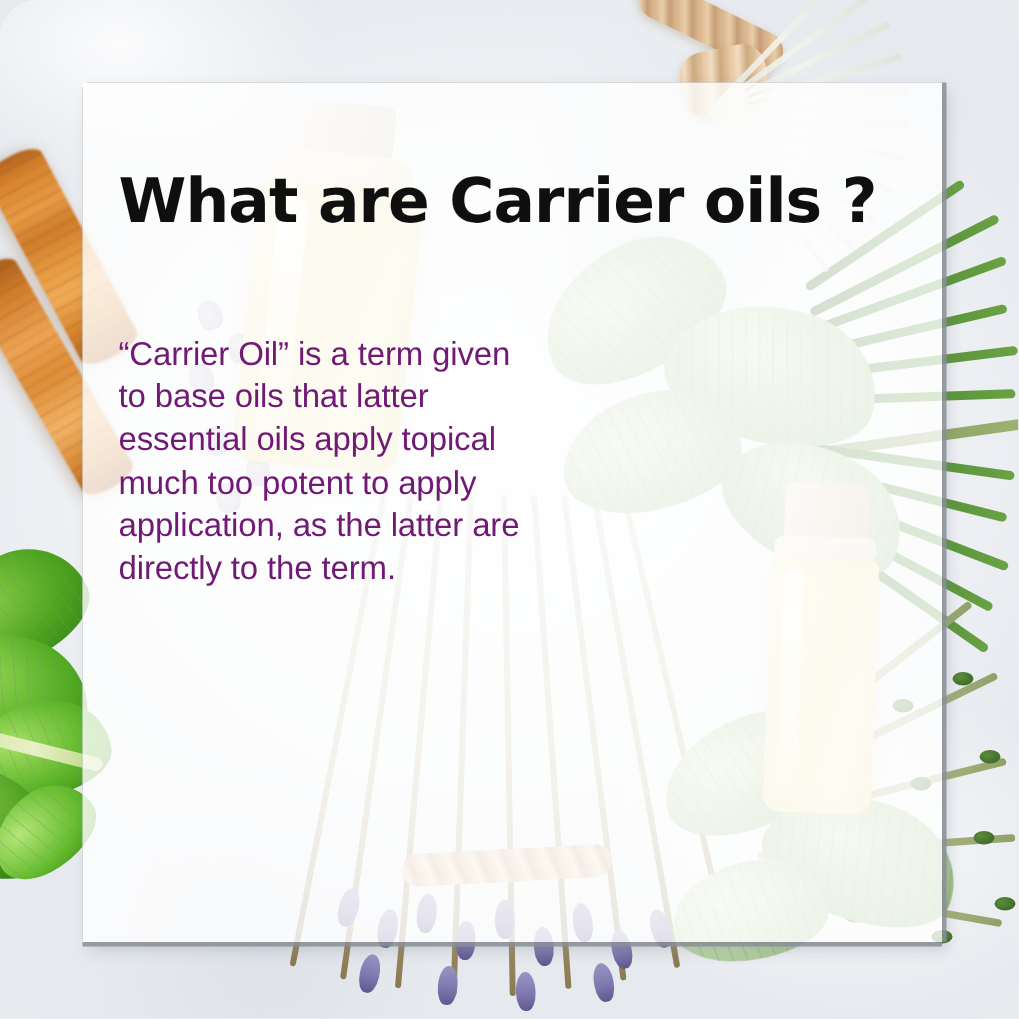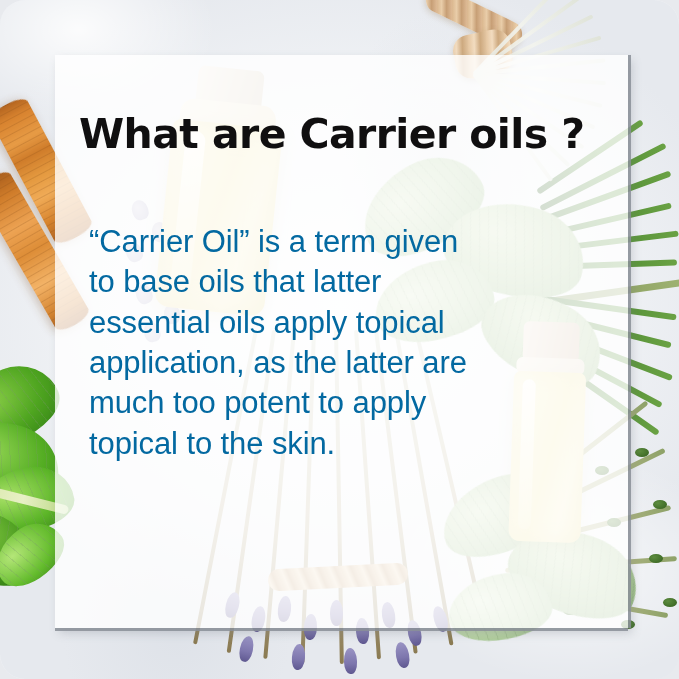--- a/index.html
+++ b/index.html
@@ -346,27 +346,27 @@
     font-family: "DejaVu Sans", sans-serif;
     font-weight: 700;
     font-size: 41px;
     line-height: 1.04;
     letter-spacing: -0.6px;
     color: #100f10;
     white-space: nowrap;
   }
 
   .bodycopy {
-    margin: 66px 0 0 10px;
+    margin: 66px 0 0 0;
     font-family: "Liberation Sans", sans-serif;
     font-weight: 400;
-    font-size: 31px;
+    font-size: 22px;
     line-height: 1.305;
     letter-spacing: -0.1px;
-    color: #0369a1;
+    color: #701a75;
     max-width: 520px;
   }
   .bodycopy .ln { display: block; white-space: nowrap; }
 </style>
 </head>
 <body>
 
 <div id="infographic">
 
   <div class="photo-layer">
@@ -532,21 +532,21 @@
 
   <div class="panel">
     <div class="panel-inner">
 
       <h1 class="headline">What are Carrier oils ?</h1>
 
       <p class="bodycopy">
         <span class="ln">“Carrier Oil” is a term given</span>
         <span class="ln">to base oils that latter</span>
         <span class="ln">essential oils apply topical</span>
+        <span class="ln">much too potent to apply</span>
         <span class="ln">application, as the latter are</span>
-        <span class="ln">much too potent to apply</span>
-        <span class="ln">topical to the skin.</span>
+        <span class="ln">directly to the term.</span>
       </p>
 
     </div>
   </div>
 
 </div>
 
 </body></html>

